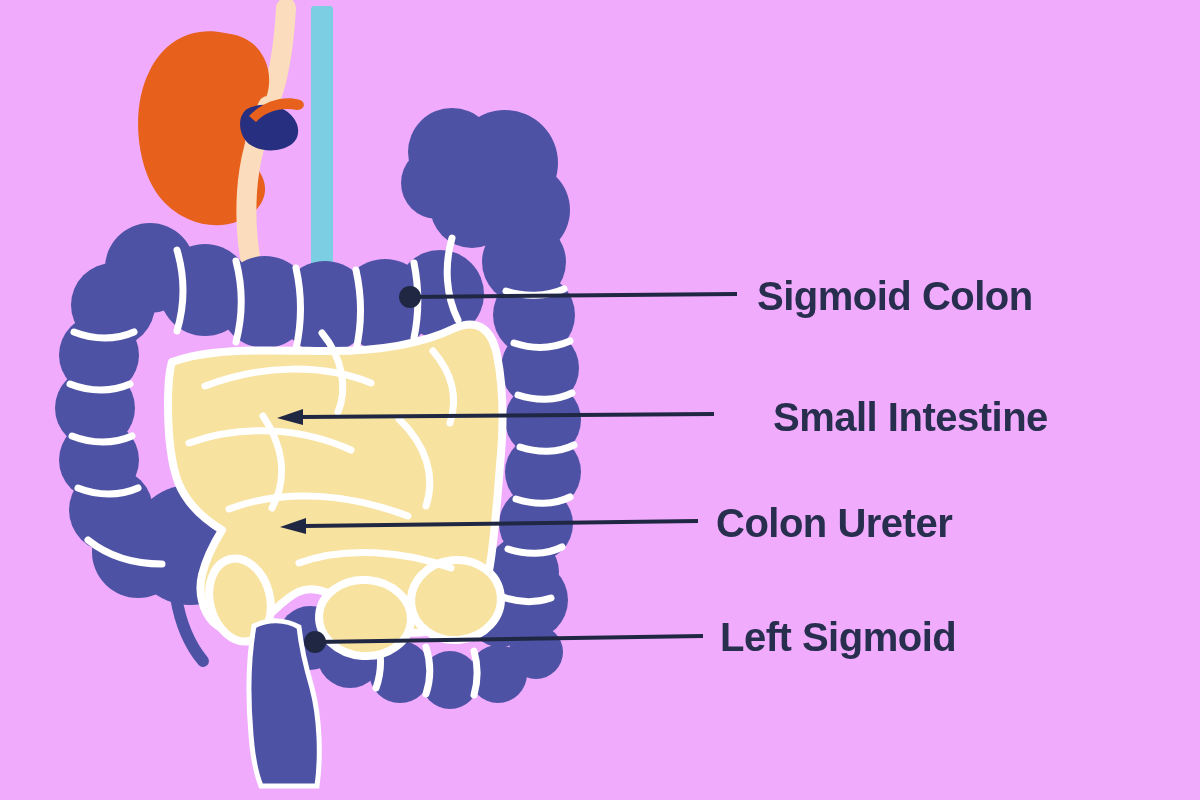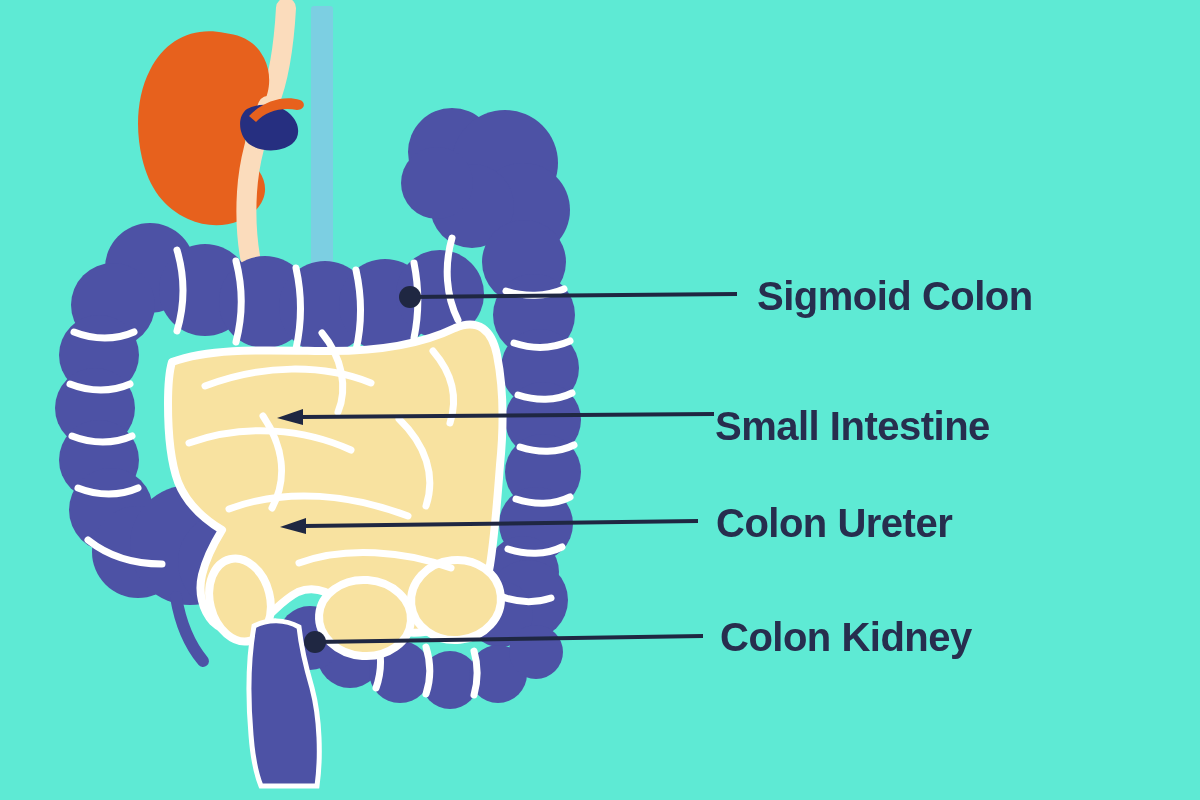--- a/index.html
+++ b/index.html
@@ -1,22 +1,22 @@
 <!DOCTYPE html>
 <html><head>
 <meta charset="utf-8">
 <style>
   html,body{margin:0;padding:0;background:#ffffff;}
-  #canvas{position:relative;width:1200px;height:800px;background:#5eead4;overflow:hidden;
+  #canvas{position:relative;width:1200px;height:800px;background:#f0abfc;overflow:hidden;
           font-family:"Liberation Sans", sans-serif;}
   #figure-svg{position:absolute;left:0;top:0;}
   .callout-label{position:absolute;font-size:40px;font-weight:700;letter-spacing:-0.5px;
           color:#272e4e;line-height:40px;white-space:nowrap;}
   .lbl-sigmoid{left:757px;top:276px;}
-  .lbl-small-intestine{left:715px;top:397px;margin-top:9px;}
+  .lbl-small-intestine{left:773px;top:397px;}
   .lbl-left-ureter{left:716px;top:503px;}
   .lbl-left-kidney{left:720px;top:617px;}
 </style>
 </head>
 <body>
 
 <div id="canvas">
 
   <svg id="figure-svg" width="1200" height="800" viewBox="0 0 1200 800">
 
@@ -152,14 +152,14 @@
       <g>
         <line x1="315" y1="642" x2="703" y2="636"></line>
         <circle cx="315" cy="642" r="11" stroke="none" fill="#1f2742"></circle>
       </g>
     </g>
   </svg>
 
   <div class="callout-label lbl-sigmoid">Sigmoid Colon</div>
   <div class="callout-label lbl-small-intestine">Small Intestine</div>
   <div class="callout-label lbl-left-ureter">Colon Ureter</div>
-  <div class="callout-label lbl-left-kidney">Colon Kidney</div>
+  <div class="callout-label lbl-left-kidney">Left Sigmoid</div>
 </div>
 
 </body></html>

